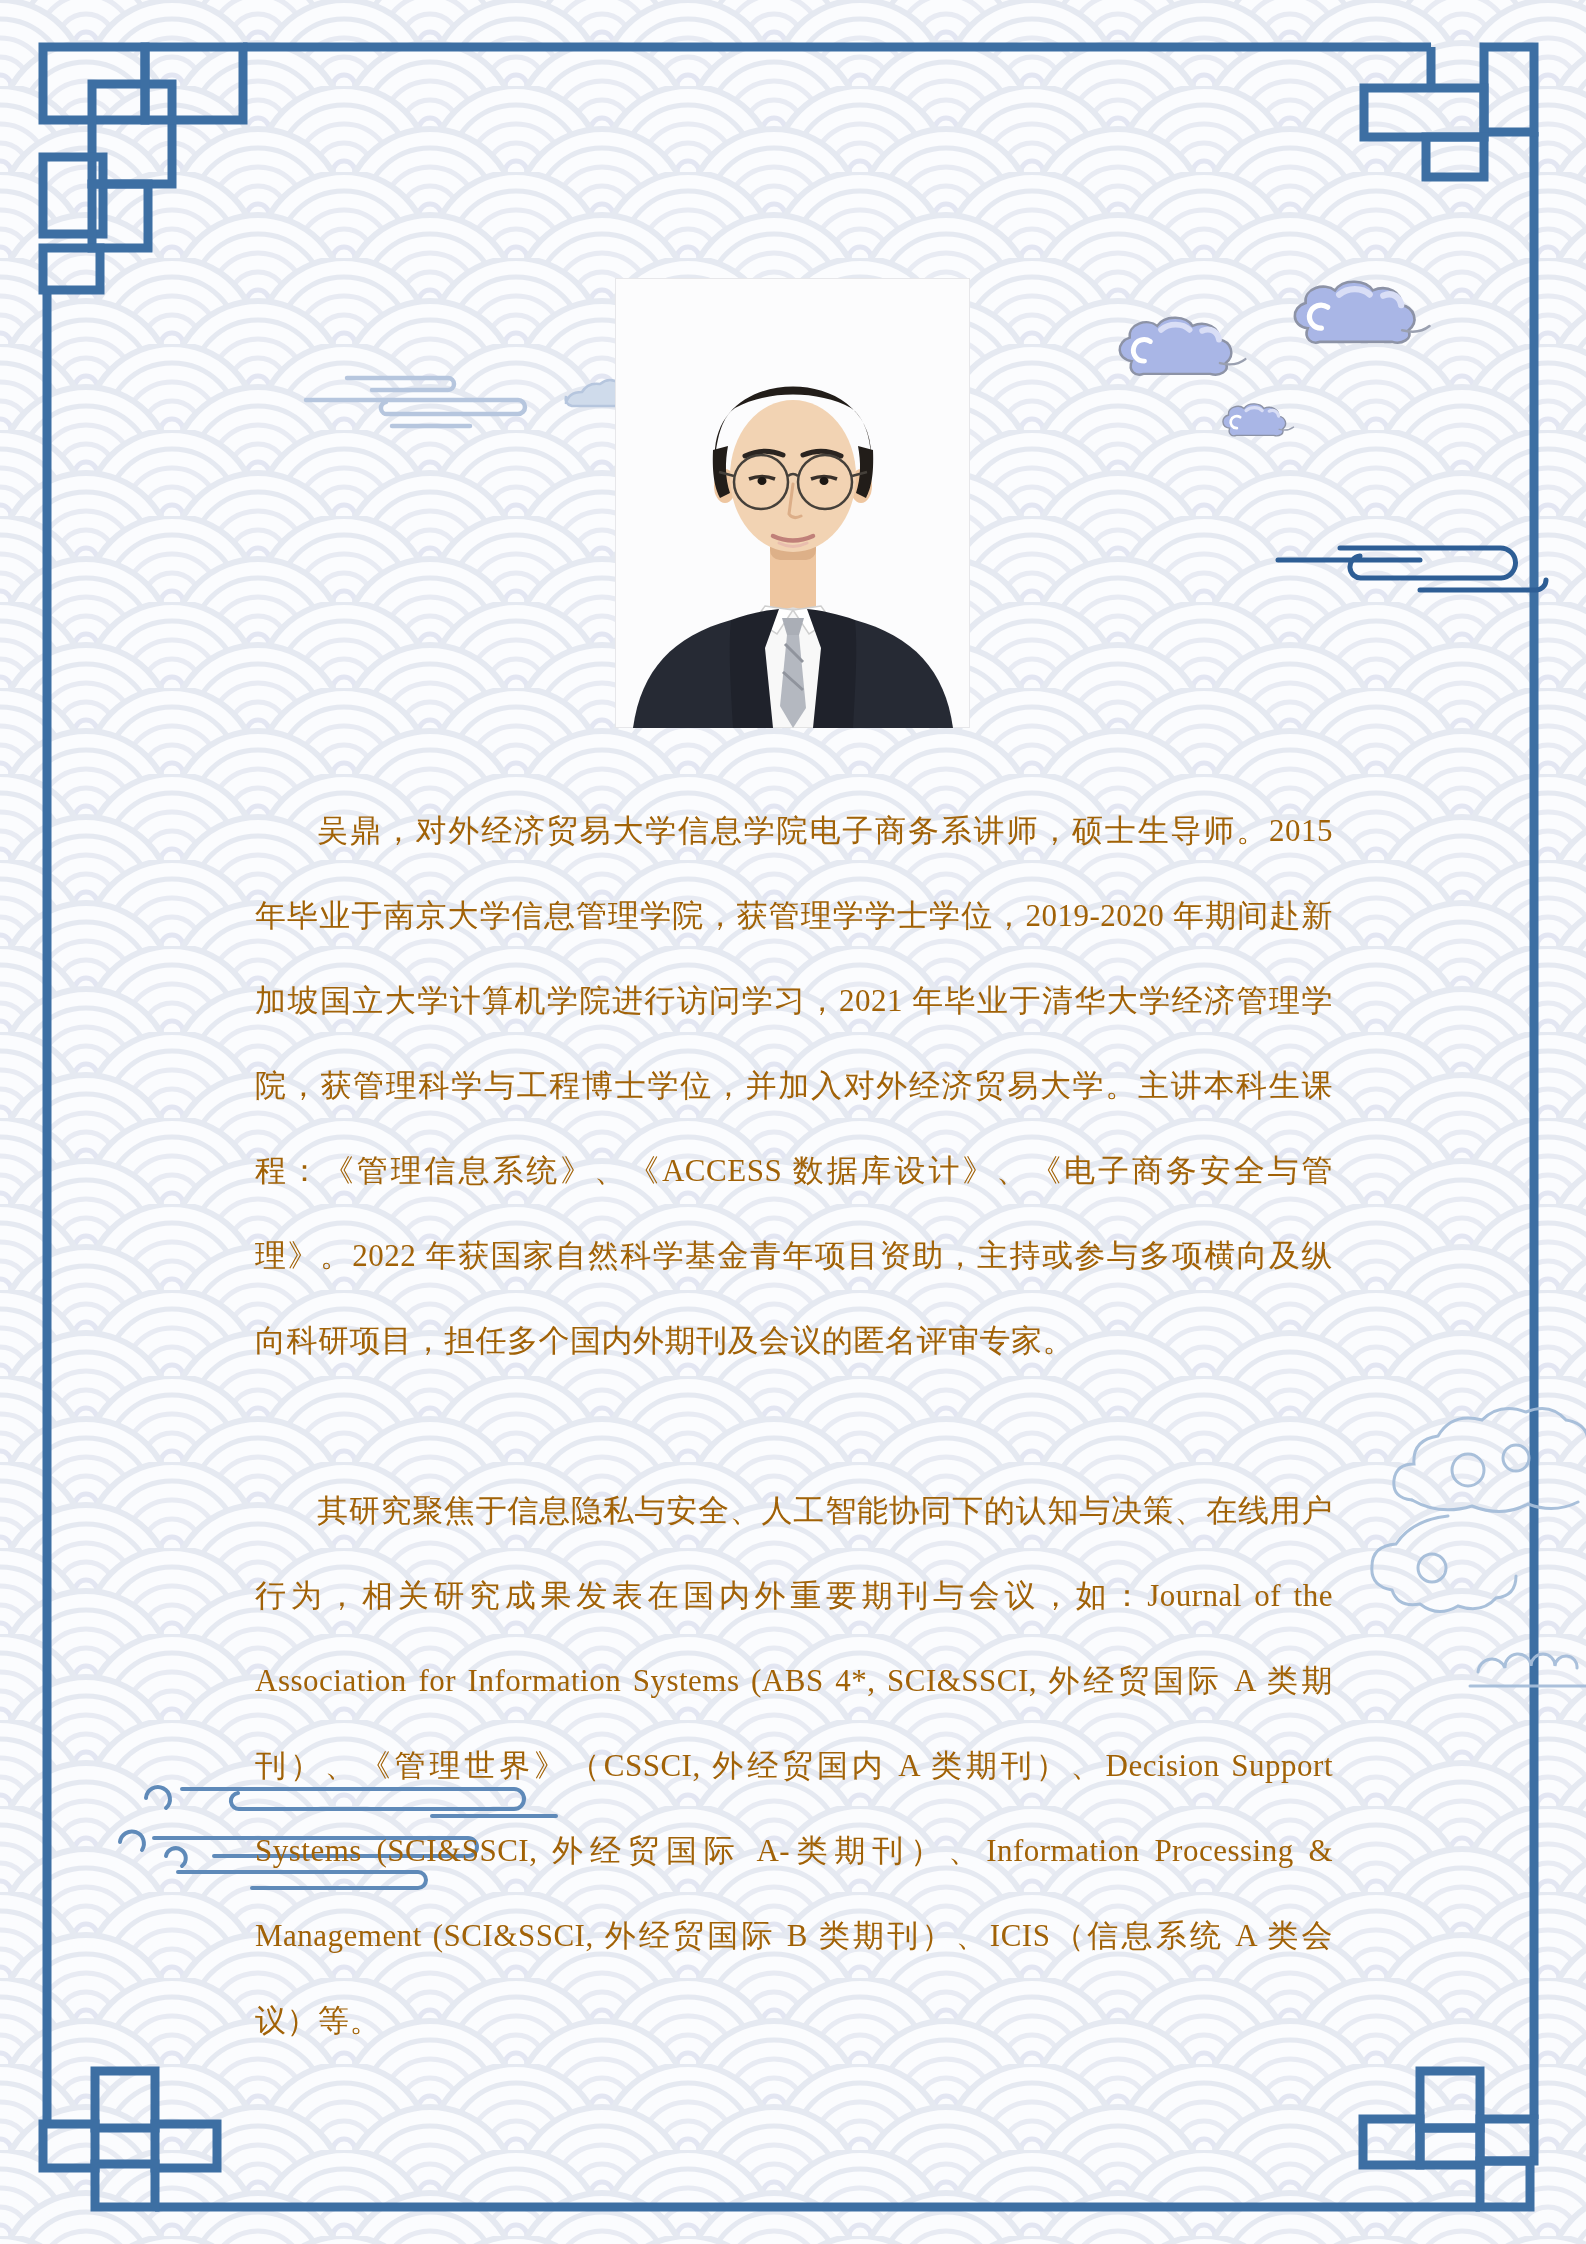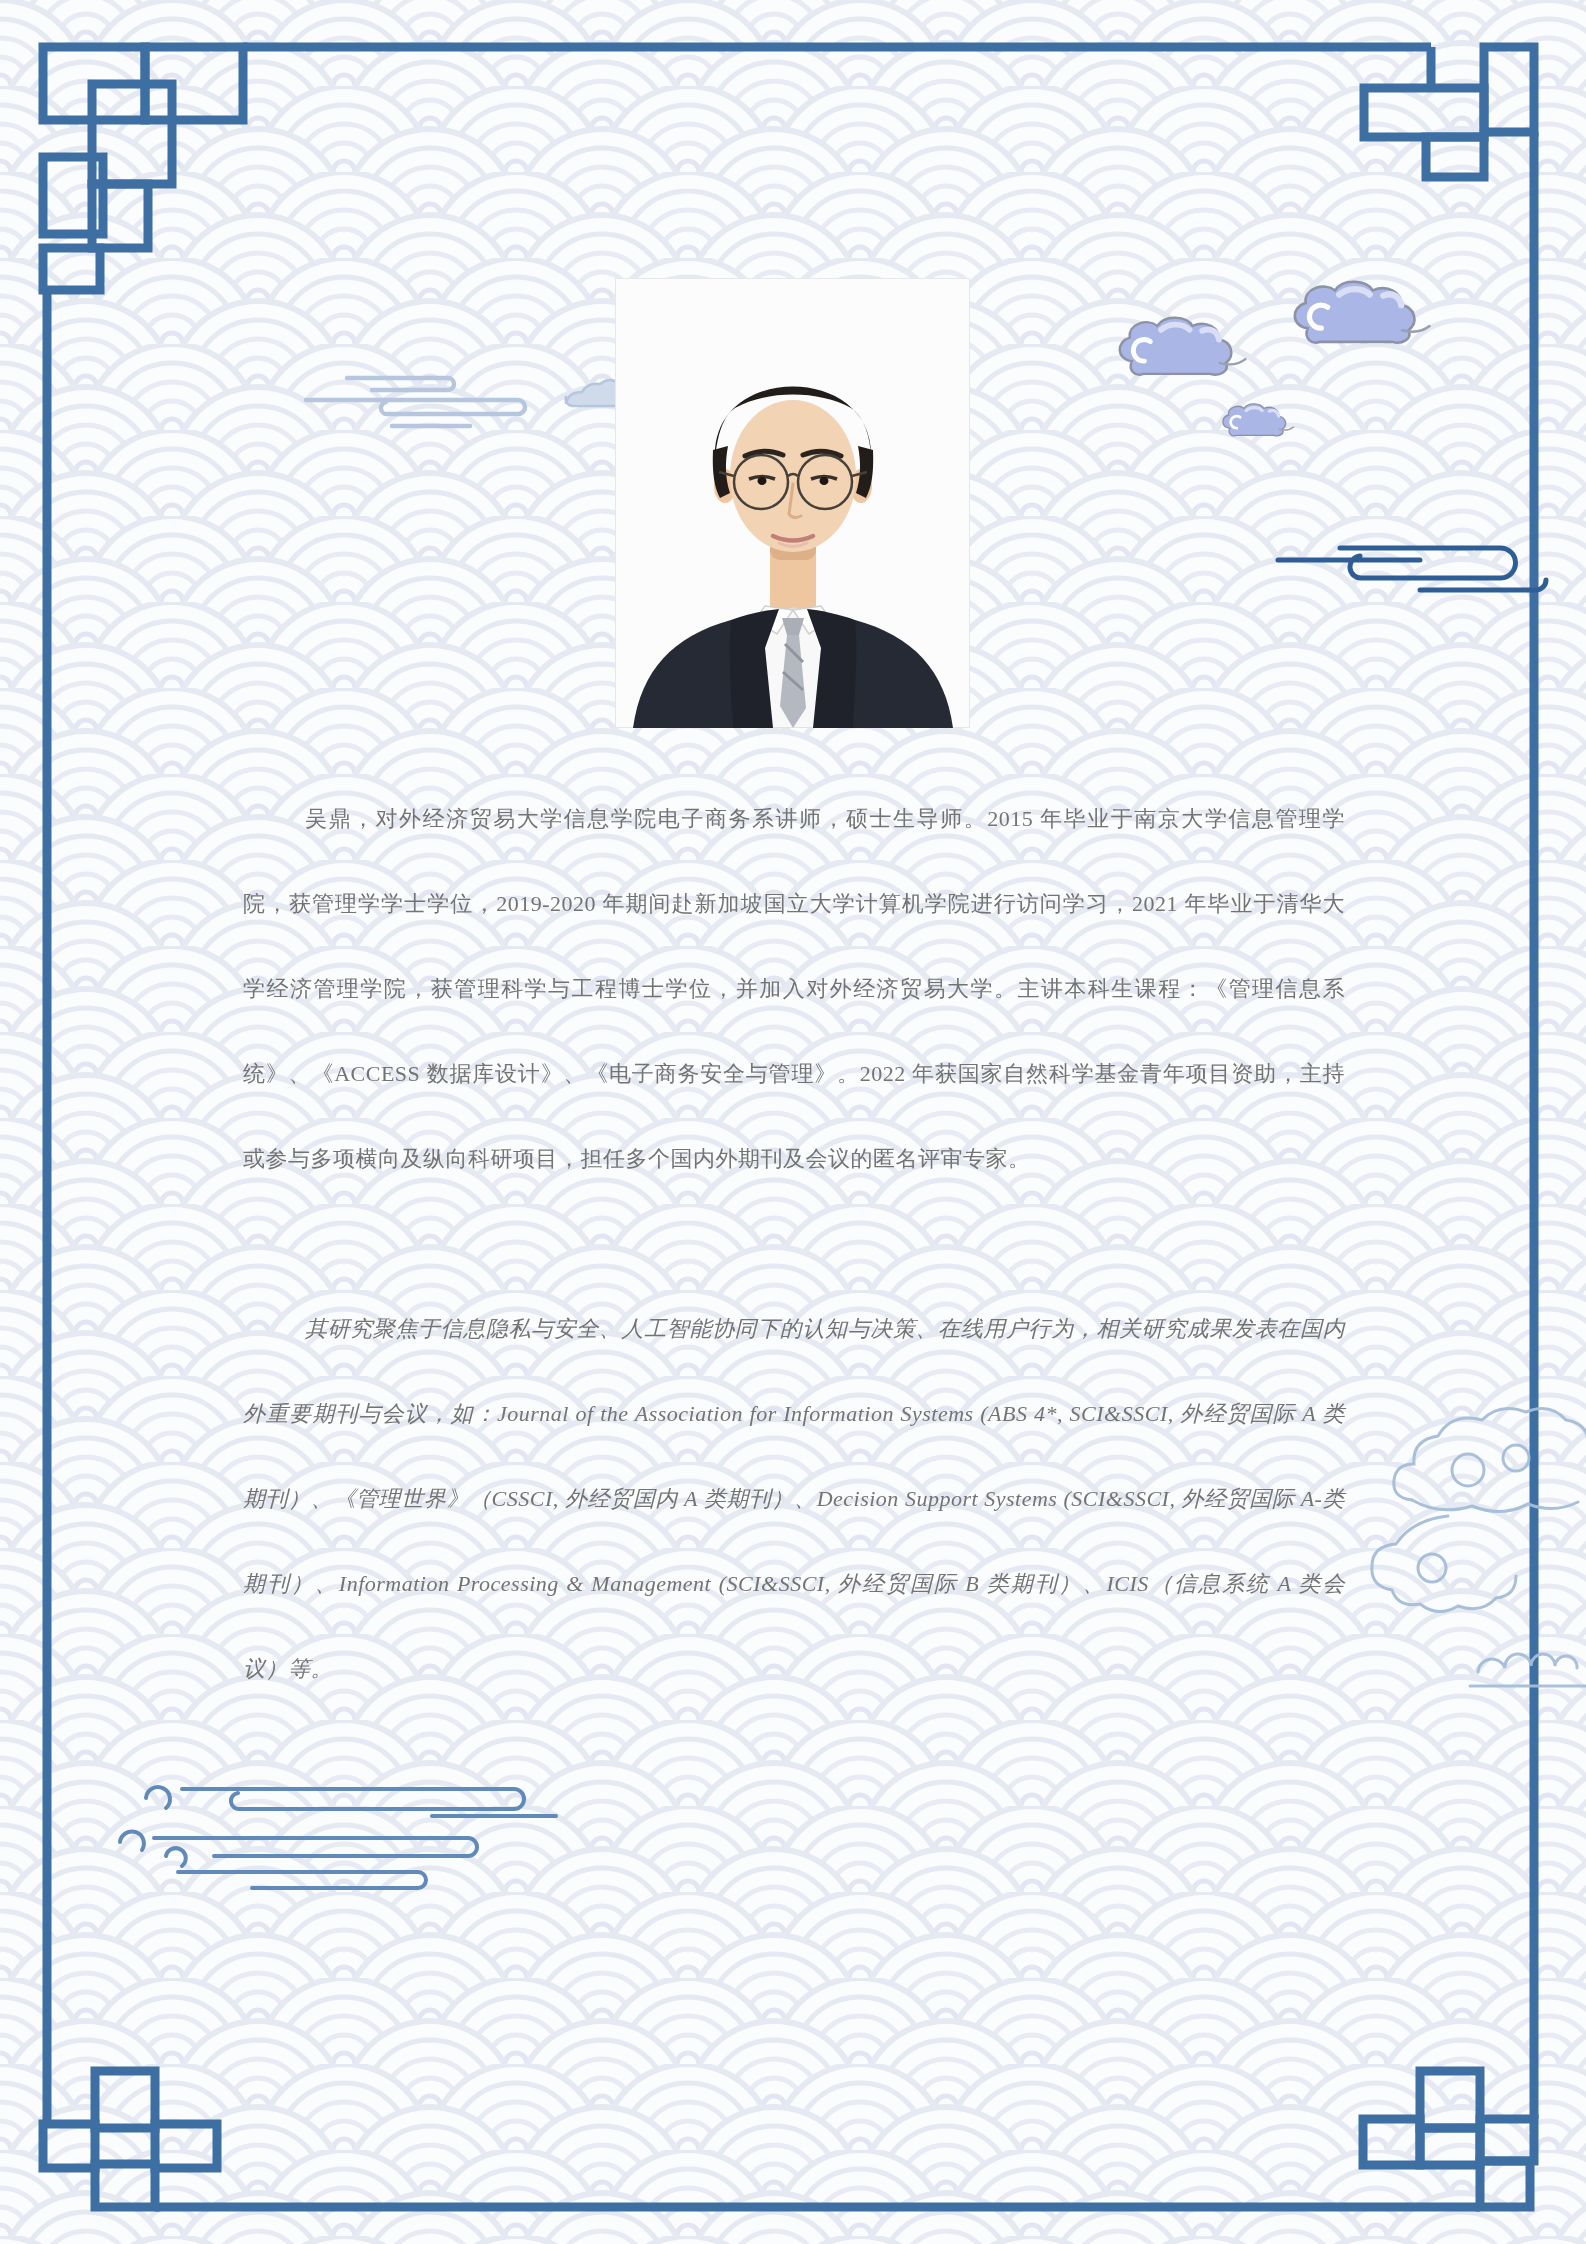--- a/index.html
+++ b/index.html
@@ -13,29 +13,29 @@
   .layer{position:absolute;left:0;top:0;}
   #photo-frame{
     position:absolute;left:615px;top:278px;width:355px;height:450px;
     z-index:3;
   }
   #bio-block{
     position:absolute;left:243px;top:776px;width:1102px;z-index:4;
   }
   .para{
     font-family:"Liberation Serif","DejaVu Serif",serif;
-    font-size:22px;
+    font-size:31px;
     line-height:85px;
-    color:#737373;
+    color:#a16207;
     text-align:justify;
     text-indent:62px;
     letter-spacing:0.5px;
-    margin:0;
+    margin:12px;
   }
-  .para + .para{margin-top:85px;font-style:italic;}
+  .para + .para{margin-top:85px;}
 </style>
 </head>
 <body>
 
 <svg class="layer" width="1586" height="2244" aria-hidden="true">
   <defs>
     <g id="fan">
       <circle r="86" fill="#fbfcfe" stroke="#e5e9f1" stroke-width="6"></circle>
       <circle r="67" fill="none" stroke="#e5e9f1" stroke-width="5"></circle>
       <circle r="48" fill="none" stroke="#e8ebf3" stroke-width="5"></circle>

